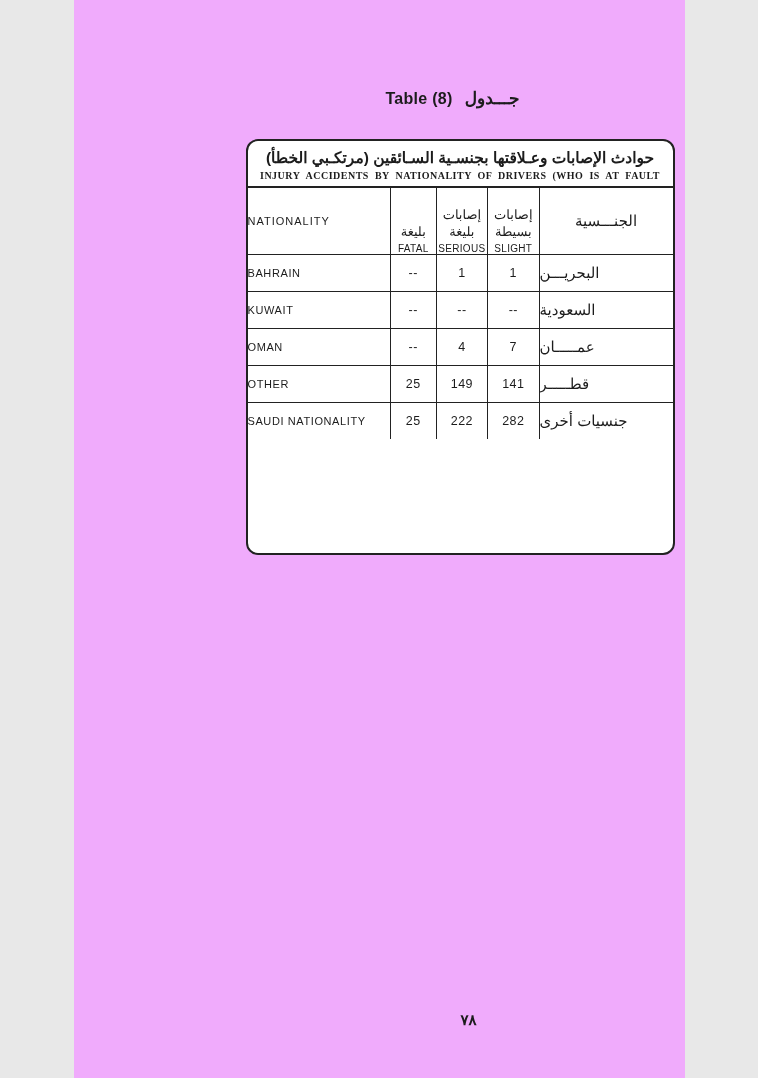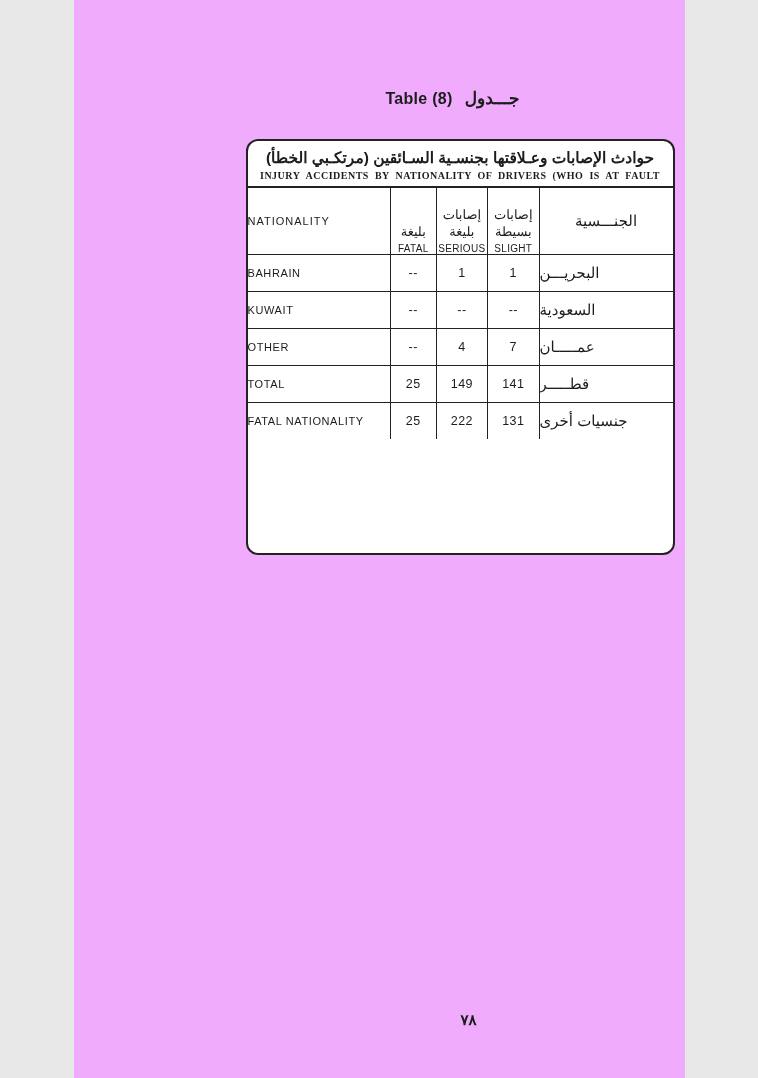--- a/index.html
+++ b/index.html
@@ -115,38 +115,38 @@
           <td class="cell-ar arabic">البحريـــن</td>
         </tr>
         <tr>
           <td class="cell-en">KUWAIT</td>
           <td class="cell-num">--</td>
           <td class="cell-num">--</td>
           <td class="cell-num">--</td>
           <td class="cell-ar arabic">السعودية</td>
         </tr>
         <tr>
-          <td class="cell-en">OTHER</td>
+          <td class="cell-en">OMAN</td>
           <td class="cell-num">--</td>
           <td class="cell-num">4</td>
           <td class="cell-num">7</td>
           <td class="cell-ar arabic">عمـــــان</td>
         </tr>
         <tr>
-          <td class="cell-en">TOTAL</td>
+          <td class="cell-en">OTHER</td>
           <td class="cell-num">25</td>
           <td class="cell-num">149</td>
           <td class="cell-num">141</td>
           <td class="cell-ar arabic">قطـــــر</td>
         </tr>
         <tr>
-          <td class="cell-en">FATAL NATIONALITY</td>
+          <td class="cell-en">SAUDI NATIONALITY</td>
           <td class="cell-num">25</td>
           <td class="cell-num">222</td>
-          <td class="cell-num">131</td>
+          <td class="cell-num">282</td>
           <td class="cell-ar arabic">جنسيات أخرى</td>
         </tr>
       </tbody>
     </table>
   </div>
 
   <div class="page-number arabic">٧٨</div>
 
 </div>
 

